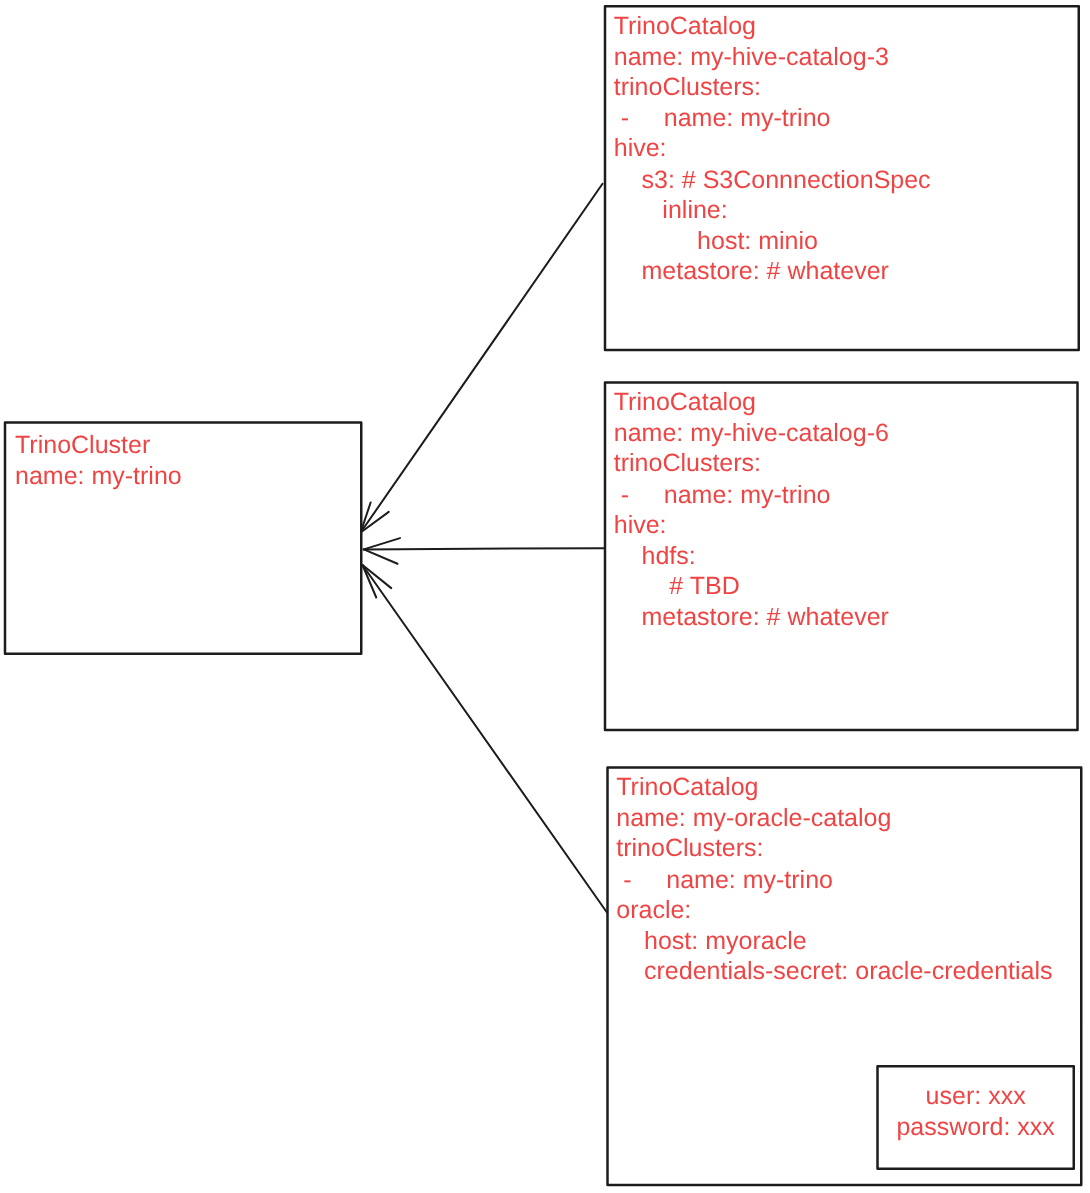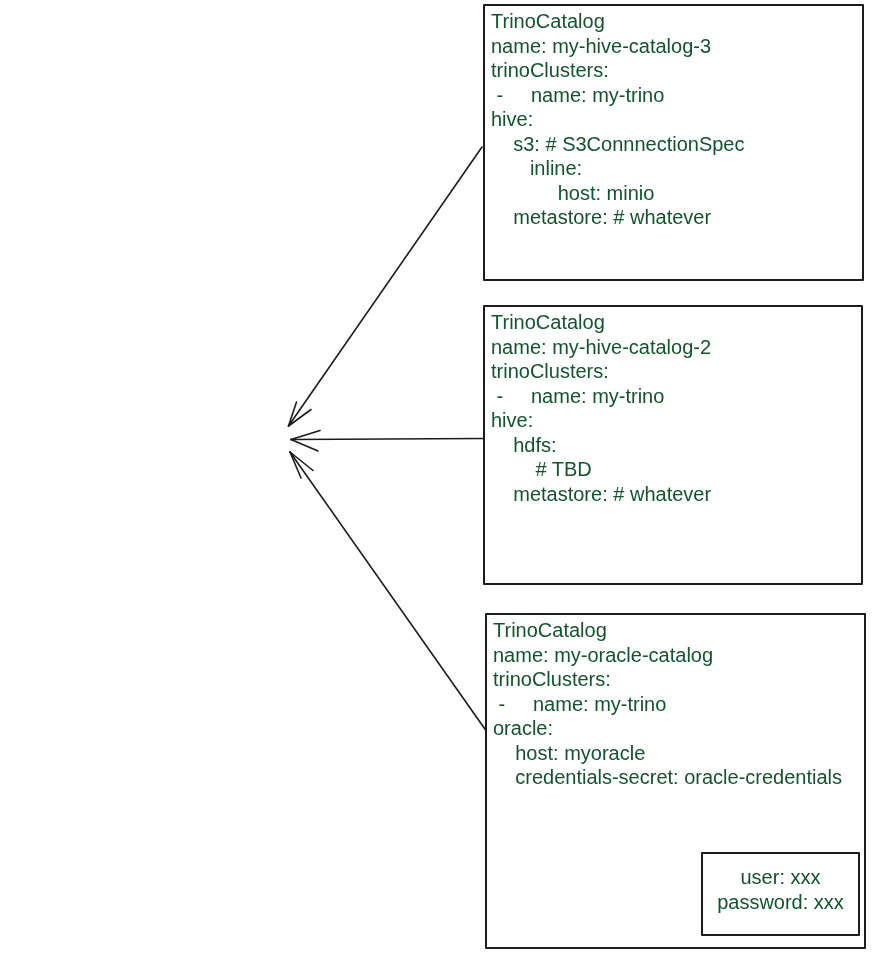--- a/index.html
+++ b/index.html
@@ -17,21 +17,21 @@
   .node{
     position:absolute;
     box-sizing:border-box;
     border:2px solid #1c1c1c;
     background:#ffffff;
     border-radius:1px;
   }
   .node .node-title, .node .node-yaml{
     font-size:20px;
     line-height:24.5px;
-    color:#14532d;
+    color:#ef4444;
   }
   .node .node-yaml{
     margin:0;
     font-family:inherit;
     white-space:pre;
   }
   .catalog-node{left:auto;}
   #catalog-1{left:483px;top:4px;width:381px;height:277px;padding:3px 0 0 6px;}
   #catalog-2{left:483px;top:305px;width:380px;height:280px;padding:3px 0 0 6px;}
   #catalog-3{left:485px;top:613px;width:381px;height:336px;padding:3px 0 0 6px;}
@@ -69,36 +69,40 @@
     </g>
 
     <g>
       <path d="M761 816 Q773 833 786 850"></path>
       <path d="M763.5 818 Q776 834 784.5 847"></path>
       <path d="M786 850 L769 841.5"></path>
       <path d="M786 850 L778.5 830"></path>
     </g>
   </svg>
 
+  <div class="node" id="cluster">
+    <div class="node-title">TrinoCluster</div>
+    <pre class="node-yaml">name: my-trino</pre>
+  </div>
 
   <div class="node catalog-node" id="catalog-1">
     <div class="node-title">TrinoCatalog</div>
     <pre class="node-yaml">name: my-hive-catalog-3
 trinoClusters:
  -     name: my-trino
 hive:
     s3: # S3ConnnectionSpec
        inline:
             host: minio
     metastore: # whatever</pre>
   </div>
 
   <div class="node catalog-node" id="catalog-2">
     <div class="node-title">TrinoCatalog</div>
-    <pre class="node-yaml">name: my-hive-catalog-2
+    <pre class="node-yaml">name: my-hive-catalog-6
 trinoClusters:
  -     name: my-trino
 hive:
     hdfs:
         # TBD
     metastore: # whatever</pre>
   </div>
 
   <div class="node catalog-node" id="catalog-3">
     <div class="node-title">TrinoCatalog</div>

